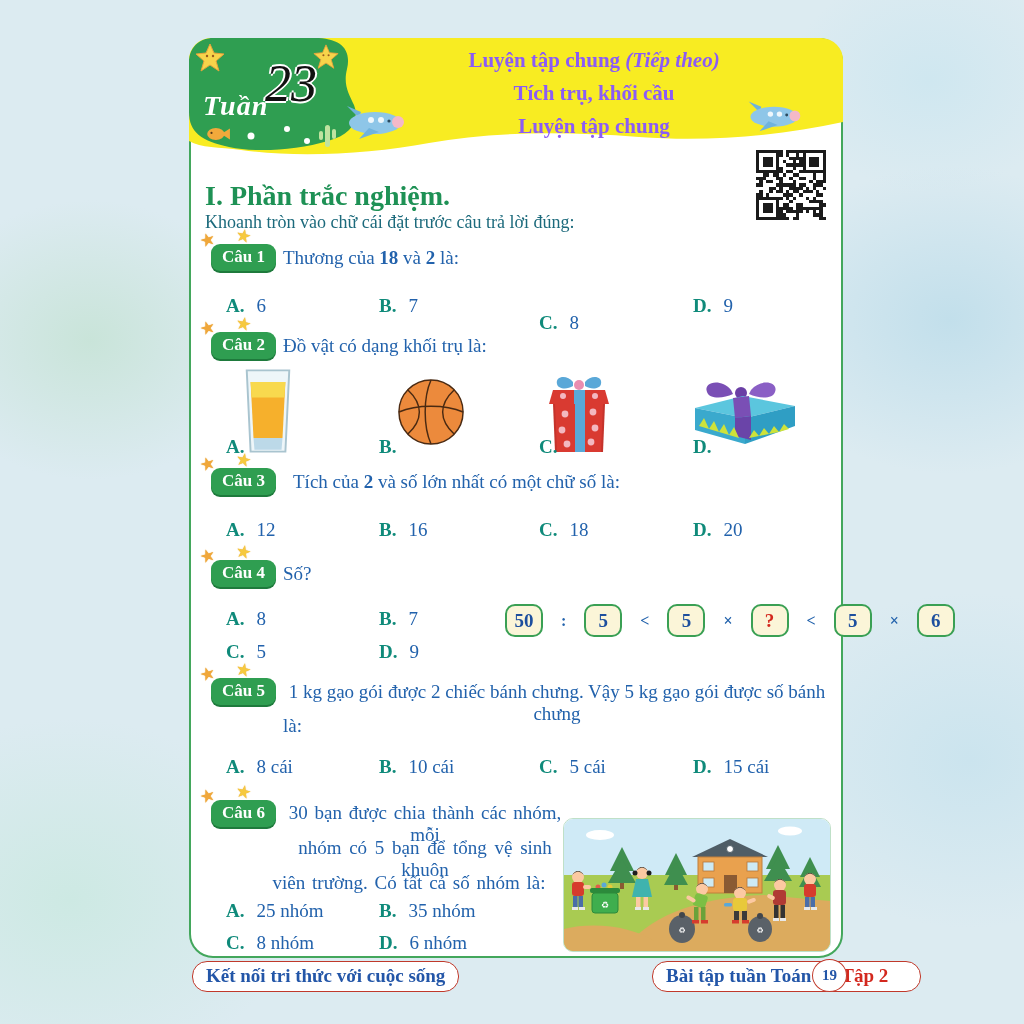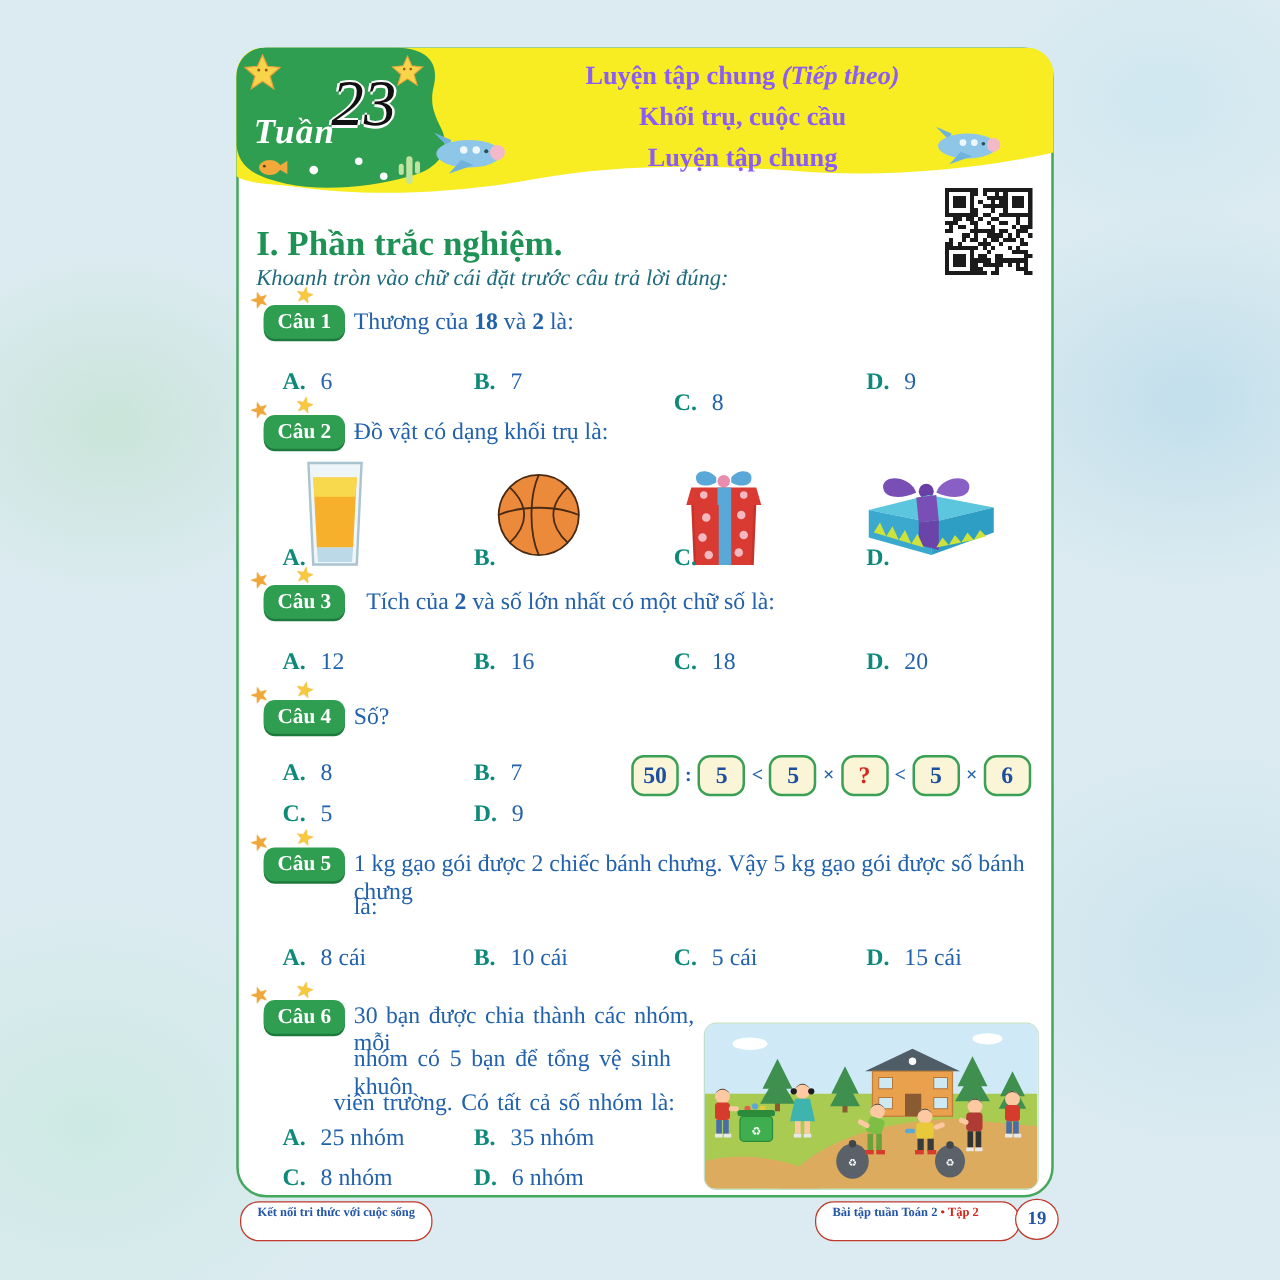--- a/index.html
+++ b/index.html
@@ -20,42 +20,42 @@
   .titles{position:absolute;left:170px;top:6px;width:470px;text-align:center;}
   .titles div{font-size:21px;font-weight:bold;color:#8b5cf6;line-height:33px;}
   .weeklbl{position:absolute;left:14px;top:52px;font-size:28px;font-style:italic;
     color:#ffffff;font-weight:bold;letter-spacing:1px;}
   .weeknum{position:absolute;left:76px;top:16px;font-size:52px;font-weight:normal;
     font-style:italic;color:#111111;text-shadow:-2px 0 #fff,2px 0 #fff,0 -2px #fff,0 2px #fff;}
   .qrbox{position:absolute;left:563px;top:108px;width:74px;height:74px;background:#fff;
     display:flex;align-items:center;justify-content:center;}
   .qrbox svg{width:70px;height:70px;}
   .sechead{position:absolute;left:14px;top:140px;font-size:28px;font-weight:bold;color:#1e9155;}
-  .instr{position:absolute;left:14px;top:172px;font-size:18px;font-style:italic;color:#1c6a7c;}
+  .instr{position:absolute;left:14px;top:172px;font-size:18px;color:#1c6a7c;}
   .badge{position:absolute;background:#2f9e51;color:#fff;font-weight:bold;font-size:17px;
     padding:3px 11px 4px;border-radius:9px;box-shadow:0 2px 0 #1e7a3c;}
   .badge .star{position:absolute;font-size:15px;color:#f6c93f;text-shadow:0 0 1px #e09b28;}
   .badge .s1{left:-10px;top:-13px;transform:rotate(-18deg);color:#f0a73a;}
   .badge .s2{left:26px;top:-17px;transform:rotate(12deg);}
-  .qtext{position:absolute;font-size:19px;color:#2262ac;}
+  .qtext{position:absolute;font-size:19px;color:#2262ac;text-align:center;}
   .qtext b{font-weight:bold;}
   .opt{position:absolute;font-size:19px;white-space:nowrap;}
   .ol{color:#0f8a7a;font-weight:bold;margin-right:12px;}
   .ov{color:#2262ac;}
-  .eq{position:absolute;left:314px;top:564px;display:flex;align-items:center;gap:5px;}
+  .eq{position:absolute;left:314px;top:564px;display:flex;align-items:center;gap:18px;}
   .eqb{min-width:22px;height:29px;padding:0 6px;border:2.5px solid #3aa054;border-radius:10px;
     background:#fbf5d8;color:#1d4f9e;font-weight:bold;font-size:19px;
     display:flex;align-items:center;justify-content:center;}
   .eqb.qm{color:#d3281e;}
   .eqo{color:#2262ac;font-size:16px;font-weight:bold;}
   .q6img{position:absolute;left:372px;top:778px;width:266px;height:132px;border:1px solid #bfe0c8;
     border-radius:10px;overflow:hidden;}
   .q6img svg{display:block;width:100%;height:100%;}
   .pill{position:absolute;background:#fff;border:1.5px solid #c0392b;border-radius:15px;
-    font-size:10px;font-weight:bold;color:#2356a8;padding:3px 13px 16px;white-space:nowrap;}
+    font-size:19px;font-weight:bold;color:#2356a8;padding:3px 13px 4px;white-space:nowrap;}
   .pagenum{position:absolute;left:812px;top:959px;width:33px;height:31px;background:#fff;
     border:1.5px solid #c0392b;border-radius:50%;color:#2356a8;font-size:15px;font-weight:bold;
     display:flex;align-items:center;justify-content:center;}
   .red{color:#d3281e;}
   .imgbox{position:absolute;}
 </style>
 </head>
 <body>
 
 <div class="page">
@@ -107,21 +107,21 @@
         <path d="M16 17 L4 5 L18 11 Z" fill="#6fb3dd"></path>
         <ellipse cx="32" cy="22" rx="26" ry="11" fill="#8ec6e8"></ellipse>
         <path d="M26 27 L16 38 L36 31 Z" fill="#6fb3dd"></path>
         <ellipse cx="55" cy="21" rx="6" ry="6" fill="#f4b9c8"></ellipse>
         <circle cx="28" cy="19" r="3" fill="#eef7fc"></circle>
           <circle cx="38" cy="19" r="3" fill="#eef7fc"></circle>
         <circle cx="46" cy="20" r="1.6" fill="#2a4a5e"></circle>
       </svg>
       <div class="titles">
         <div><span>Luyện tập chung </span><i>(Tiếp theo)</i></div>
-        <div>Khối trụ, cuộc cầu</div>
+        <div>Tích trụ, khối cầu</div>
         <div>Luyện tập chung</div>
       </div>
     </div>
 
     <div class="qrbox">
       <svg viewBox="0 0 21 21" fill="#1b1b1b" shape-rendering="crispEdges">
           <rect x="0" y="0" width="1" height="1"></rect>
           <rect x="1" y="0" width="1" height="1"></rect>
           <rect x="2" y="0" width="1" height="1"></rect>
           <rect x="3" y="0" width="1" height="1"></rect>

